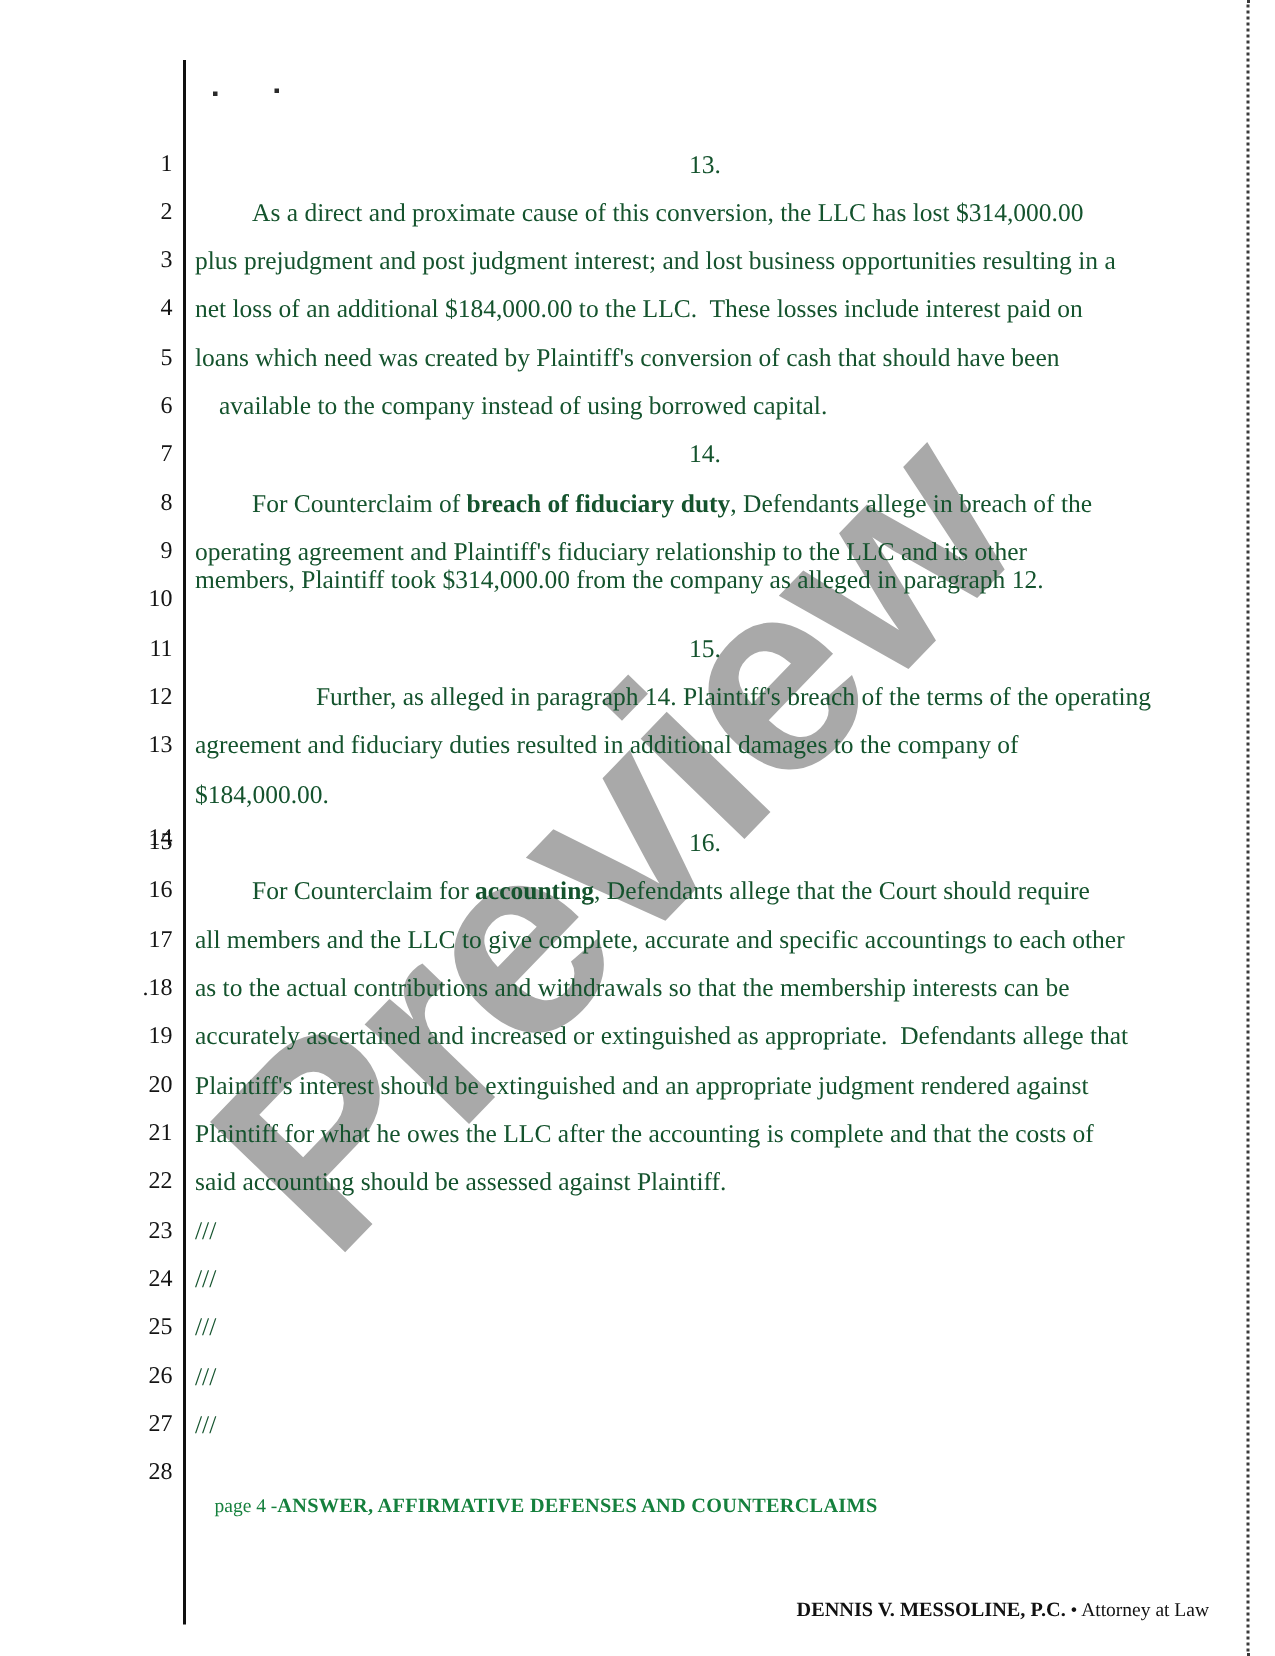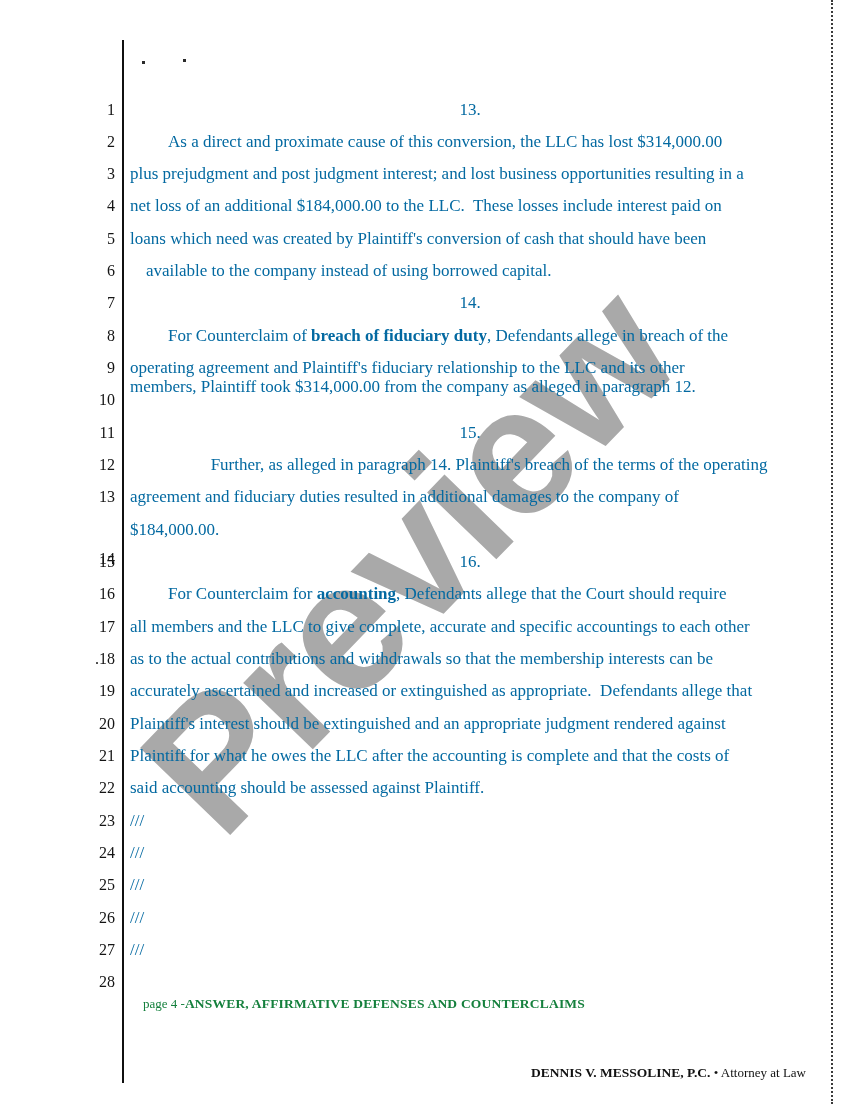--- a/index.html
+++ b/index.html
@@ -21,21 +21,21 @@
   .rule-right {
     position:absolute; left:831px; top:0; height:1104px; width:0;
     border-left:2px dotted #3a3a3a; z-index:3;
   }
   .line-number {
     position:absolute; left:60px; width:55px; text-align:right;
     font-size:16px; color:#141414; z-index:2; line-height:22px;
   }
   .body-line {
     position:absolute; left:130px; width:680px; font-size:17px;
-    color:#0369a1; z-index:2; line-height:24px; white-space:pre;
+    color:#14532d; z-index:2; line-height:24px; white-space:pre;
   }
   .body-line.center { text-align:center; }
   .body-line.indent { padding-left:38px; box-sizing:border-box; }
   .body-line b { font-weight:bold; }
   .footer-title {
     position:absolute; left:143px; top:996px; z-index:2; color:#15803d;
     white-space:pre; font-size:13px;
   }
   .footer-title .doc-title { font-weight:bold; font-size:13.5px; letter-spacing:0.2px; }
   .attorney-block {

